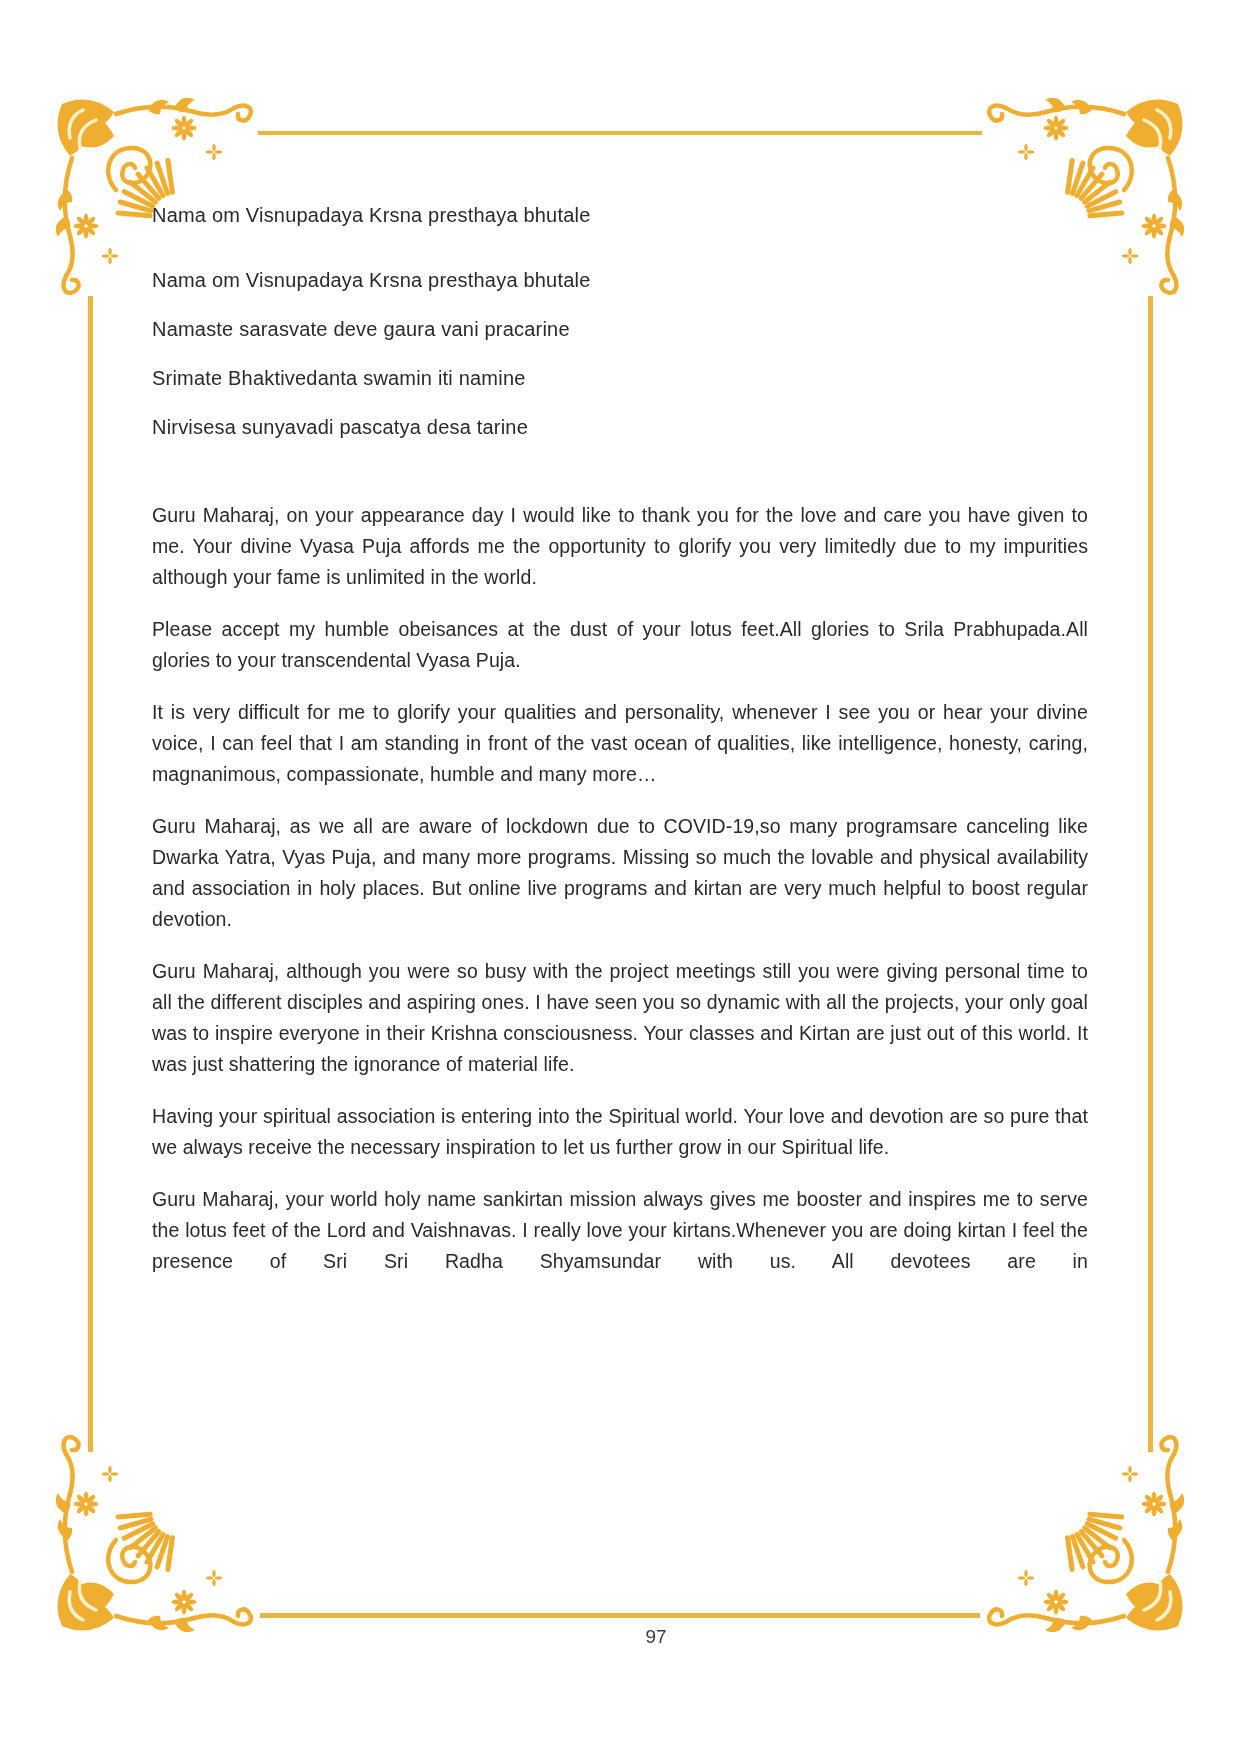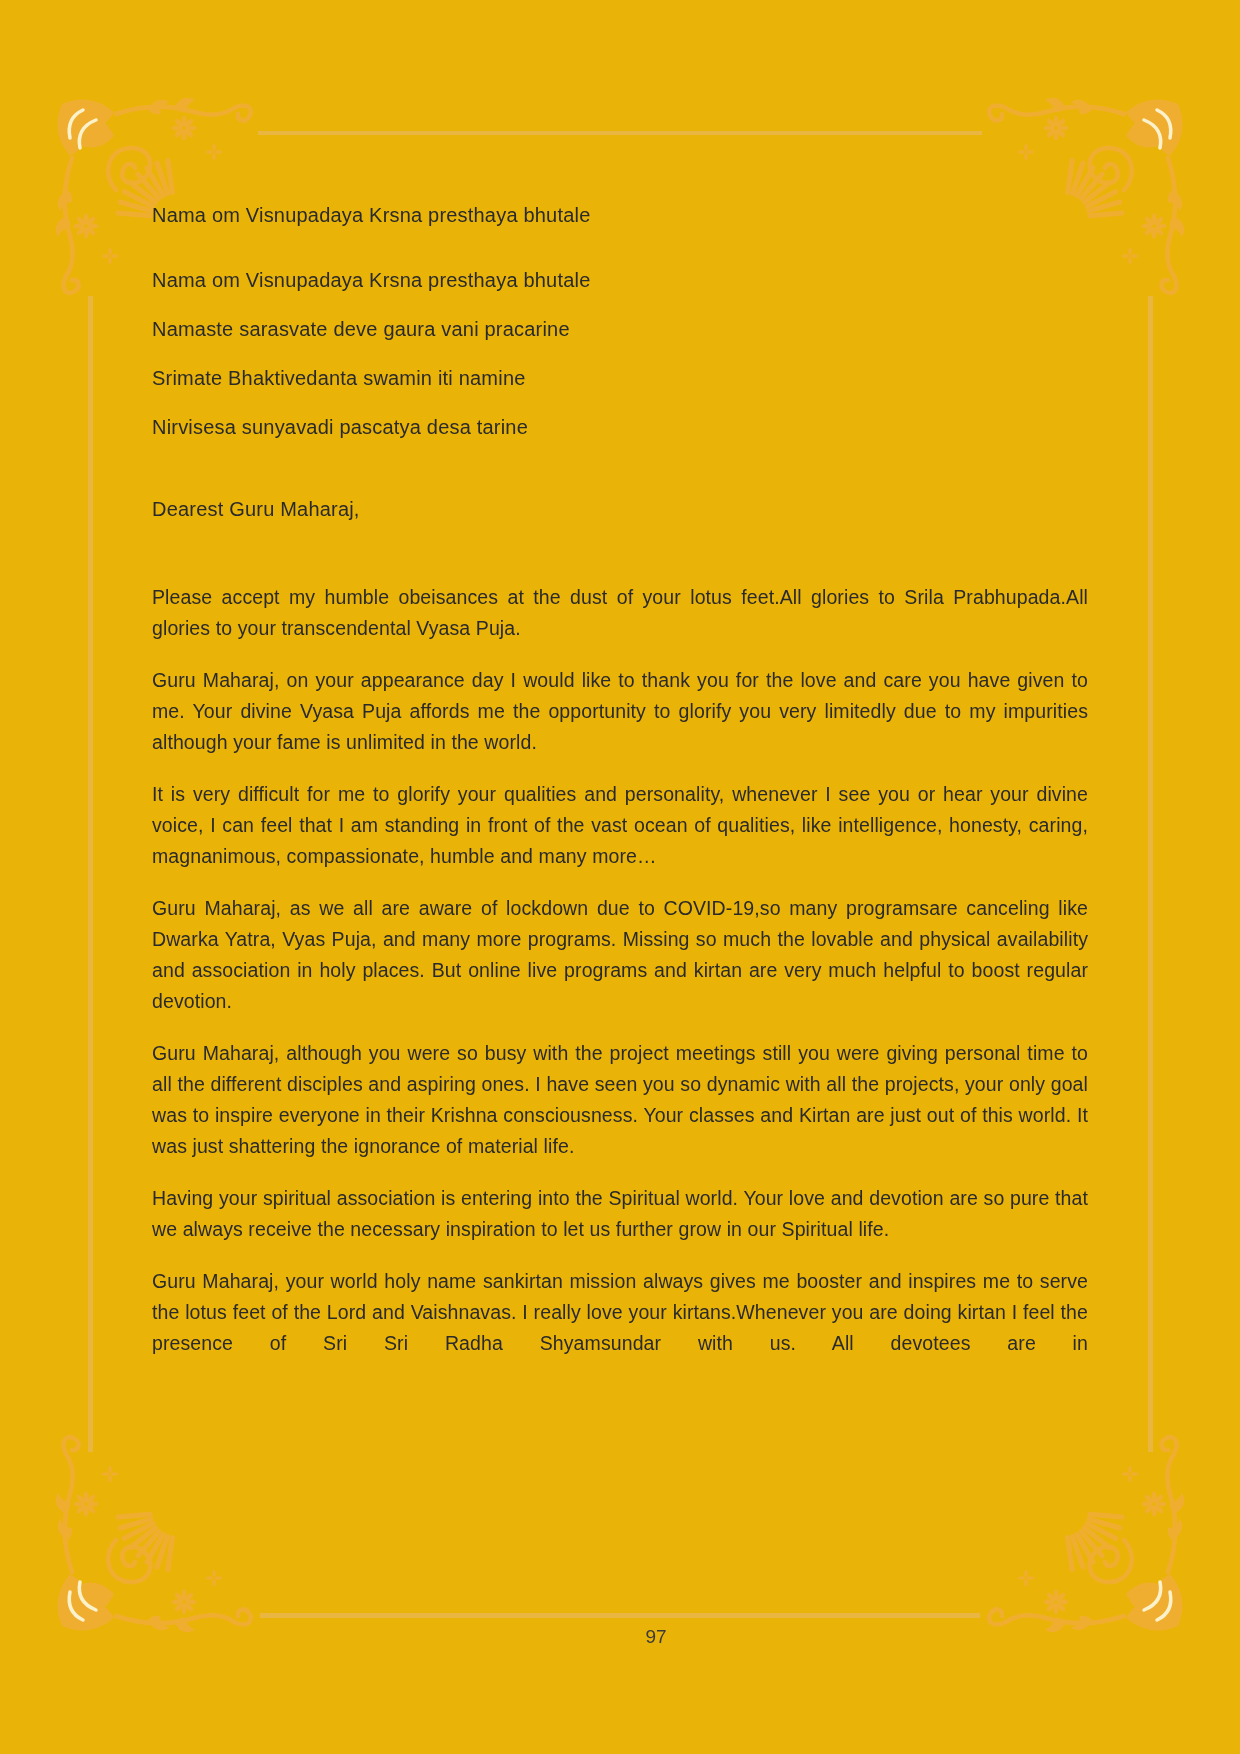--- a/index.html
+++ b/index.html
@@ -1,21 +1,21 @@
 <!DOCTYPE html>
 <html><head>
 <meta charset="utf-8">
 <style>
   html,body{margin:0;padding:0;}
   body{background:#FBF2CB;}
   .page{
     position:relative;
     width:1240px;height:1754px;
     margin:0 auto;
-    background:#eab308;
+    background:#ffffff;
     font-family:"Liberation Sans",sans-serif;
     color:#2a2a2a;
     overflow:hidden;
   }
   
   .frame-line{position:absolute;background:#E9B741;}
   .frame-line.top{left:258px;top:131px;width:724px;height:4px;}
   .frame-line.bottom{left:260px;top:1613px;width:720px;height:5px;}
   .frame-line.left{left:88px;top:296px;width:5px;height:1156px;}
   .frame-line.right{left:1148px;top:296px;width:5px;height:1156px;}
@@ -149,25 +149,24 @@
     </svg>
 
   <div class="content">
     <p class="mantra">Nama om Visnupadaya Krsna presthaya bhutale</p>
 
     <p class="mantra verse2-start">Nama om Visnupadaya Krsna presthaya bhutale</p>
     <p class="mantra">Namaste sarasvate deve gaura vani pracarine</p>
     <p class="mantra">Srimate Bhaktivedanta swamin iti namine</p>
     <p class="mantra">Nirvisesa sunyavadi pascatya desa tarine</p>
 
-    <p class="salutation">Dearest Guru Maharaj,</p>
 
     <div class="body">
+      <p class="para">Guru Maharaj, on your appearance day I would like to thank you for the love and care you have given to me. Your divine Vyasa Puja affords me the opportunity to glorify you very limitedly due to my impurities although your fame is unlimited in the world.</p>
       <p class="para">Please accept my humble obeisances at the dust of your lotus feet.All glories to Srila Prabhupada.All glories to your transcendental Vyasa Puja.</p>
-      <p class="para">Guru Maharaj, on your appearance day I would like to thank you for the love and care you have given to me. Your divine Vyasa Puja affords me the opportunity to glorify you very limitedly due to my impurities although your fame is unlimited in the world.</p>
       <p class="para">It is very difficult for me to glorify your qualities and personality, whenever I see you or hear your divine voice, I can feel that I am standing in front of the vast ocean of qualities, like intelligence, honesty, caring, magnanimous, compassionate, humble and many more…</p>
       <p class="para">Guru Maharaj, as we all are aware of lockdown due to COVID-19,so many programsare canceling like Dwarka Yatra, Vyas Puja, and many more programs. Missing so much the lovable and physical availability and association in holy places. But online live programs and kirtan are very much helpful to boost regular devotion.</p>
       <p class="para">Guru Maharaj, although you were so busy with the project meetings still you were giving personal time to all the different disciples and aspiring ones. I have seen you so dynamic with all the projects, your only goal was to inspire everyone in their Krishna consciousness. Your classes and Kirtan are just out of this world. It was just shattering the ignorance of material life.</p>
       <p class="para">Having your spiritual association is entering into the Spiritual world. Your love and devotion are so pure that we always receive the necessary inspiration to let us further grow in our Spiritual life.</p>
       <p class="para cutoff">Guru Maharaj, your world holy name sankirtan mission always gives me booster and inspires me to serve the lotus feet of the Lord and Vaishnavas. I really love your kirtans.Whenever you are doing kirtan I feel the presence of Sri Sri Radha Shyamsundar with us. All devotees are in</p>
     </div>
   </div>
 
   <div class="page-number">97</div>
 </div>

